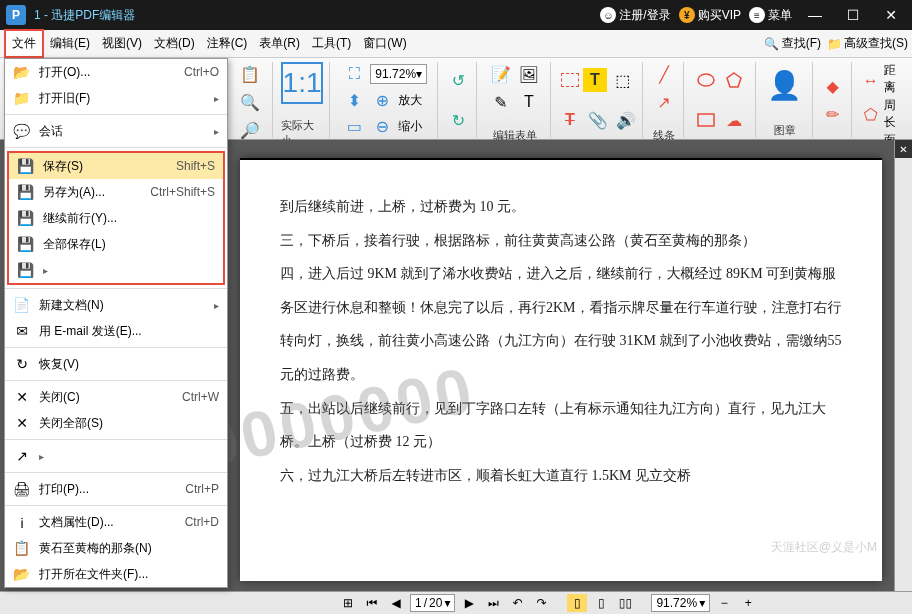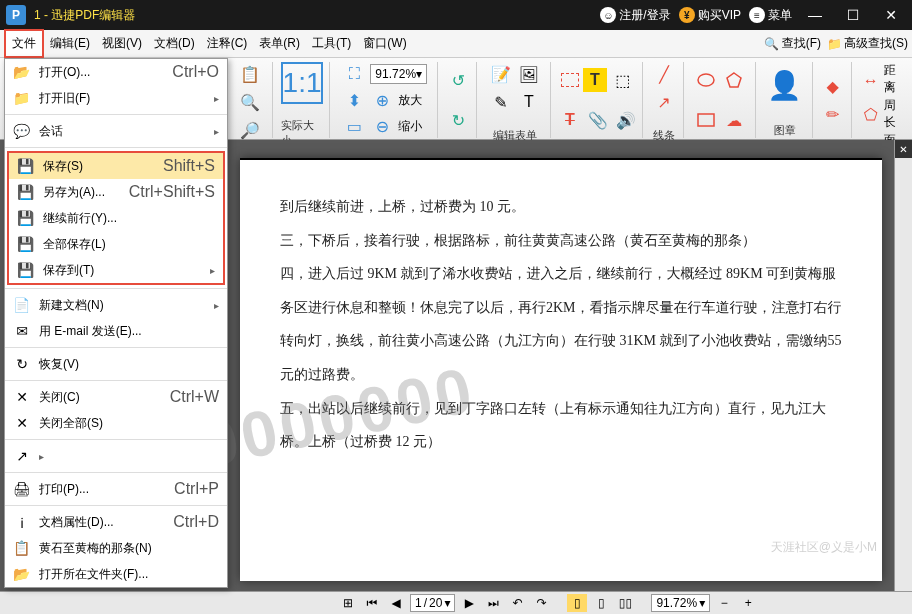--- a/index.html
+++ b/index.html
@@ -1,19 +1,19 @@
 <!DOCTYPE html>
 <html><head>
 <meta charset="utf-8">
 <style>
 *{box-sizing:border-box;margin:0;padding:0;font-family:"Microsoft YaHei",sans-serif;font-size:12px}
 body{width:912px;height:614px;overflow:hidden;background:#fff}
 .titlebar{height:30px;background:#1a1a1a;color:#fff;display:flex;align-items:center;padding:0 6px}
 .titlebar .logo{width:20px;height:20px;background:#3a8ed8;border-radius:3px;display:flex;align-items:center;justify-content:center;color:#fff;font-weight:bold;margin-right:8px}
-.titlebar .title{flex:1;color:#fde047}
+.titlebar .title{flex:1;color:#7dd3fc}
 .titlebar .right{display:flex;align-items:center;gap:8px}
 .titlebar .right span{display:flex;align-items:center;gap:3px;cursor:pointer}
 .titlebar .yen{width:16px;height:16px;border-radius:50%;background:#f5a623;color:#1a1a1a;display:flex;align-items:center;justify-content:center;font-weight:bold;font-size:10px}
 .titlebar .circle{width:16px;height:16px;border-radius:50%;background:#fff;color:#1a1a1a;display:flex;align-items:center;justify-content:center;font-weight:bold;font-size:10px}
 .winbtn{width:30px;height:30px;display:flex;align-items:center;justify-content:center;font-size:14px;cursor:pointer}
 .menubar{height:28px;background:#f5f5f5;border-bottom:1px solid #ccc;display:flex;align-items:center;padding:0 4px;position:relative}
 .menubar .mitem{padding:4px 6px;cursor:pointer}
 .menubar .mitem.active{border:2px solid #e74c3c;background:#fff}
 .menubar .findbox{margin-left:auto;display:flex;gap:6px;align-items:center}
 .findbox span{display:flex;align-items:center;gap:2px;cursor:pointer}
@@ -22,21 +22,21 @@
 .tgroup .icons{display:flex;gap:4px;flex-wrap:wrap;align-items:center;justify-content:center;flex:1}
 .tgroup .label{font-size:11px;color:#333;margin-top:14px}
 .ticon{width:24px;height:24px;display:flex;align-items:center;justify-content:center;cursor:pointer;font-size:16px}
 .ticon.big{width:42px;height:42px;font-size:28px}
 .zoombox{display:flex;align-items:center;border:1px solid #999;height:20px;padding:0 4px;background:#fff}
 .pagearea{position:relative;background:#595959;height:451px;display:flex}
 .dropdown{position:absolute;left:4px;top:58px;width:224px;background:#fff;border:1px solid #999;box-shadow:2px 2px 6px rgba(0,0,0,0.3);z-index:100}
 .dropdown .ditem{display:flex;align-items:center;height:26px;padding:0 8px;cursor:pointer;gap:8px}
 .dropdown .dicon{width:18px;height:18px;display:flex;align-items:center;justify-content:center;font-size:14px}
 .dropdown .dlabel{flex:1}
-.dropdown .dshort{color:#555;font-size:16px}
+.dropdown .dshort{color:#555;font-size:12px}
 .dropdown .dsub{color:#666;font-size:10px}
 .dropdown .dsep{height:1px;background:#ddd;margin:3px 0}
 .savegroup{border:2px solid #e74c3c;margin:2px}
 .savegroup .ditem.highlight{background:#fde9a8}
 .docscroll{flex:1;margin-left:0;background:#595959;position:relative;overflow:hidden}
 .docpage{position:absolute;left:240px;right:30px;top:18px;bottom:10px;background:#fff;box-shadow:0 0 10px rgba(0,0,0,0.5);padding:30px 40px;border-top:2px solid #000}
 .docpage p{font-size:14px;line-height:2.4;color:#222;font-family:serif}
 .watermark{position:absolute;left:200px;top:240px;font-size:64px;color:rgba(120,120,120,0.3);font-weight:bold;transform:rotate(-12deg);pointer-events:none;letter-spacing:4px}
 .corner-wm{position:absolute;right:35px;bottom:35px;font-size:12px;color:rgba(120,120,120,0.35)}
 .rside{position:absolute;right:0;top:0;width:18px;height:100%;background:#e8e8e8;border-left:1px solid #999}
@@ -233,21 +233,20 @@
     <div class="ditem">
         <span class="dicon">💾</span>
         <span class="dlabel">继续前行(Y)...</span>
       </div>
     <div class="ditem">
         <span class="dicon">💾</span>
         <span class="dlabel">全部保存(L)</span>
       </div>
     <div class="ditem">
         <span class="dicon">💾</span>
-        <span class="dlabel">保存到(T)</span>
         <span class="dsub">▸</span>
       </div>
   </div>
   <div class="dsep"></div>
   <div class="ditem">
       <span class="dicon">📄</span>
       <span class="dlabel">新建文档(N)</span>
       <span class="dsub">▸</span>
     </div>
   <div class="ditem">
@@ -296,20 +295,21 @@
     </div>
 </div>
 
 <div class="pagearea">
   <div class="docscroll">
     <div class="docpage">
       <p>到后继续前进，上桥，过桥费为 10 元。</p>
       <p>三，下桥后，接着行驶，根据路标，前往黄黄高速公路（黄石至黄梅的那条）</p>
       <p>四，进入后过 9KM 就到了浠水收费站，进入之后，继续前行，大概经过 89KM 可到黄梅服务区进行休息和整顿！休息完了以后，再行2KM，看指示牌尽量在行车道行驶，注意打右行转向灯，换线，前往黄小高速公路（九江方向）在行驶 31KM 就到了小池收费站，需缴纳55 元的过路费。</p>
       <p>五，出站以后继续前行，见到丁字路口左转（上有标示通知往九江方向）直行，见九江大桥。上桥（过桥费 12 元）</p>
+      <p>六，过九江大桥后左转进市区，顺着长虹大道直行 1.5KM 见立交桥</p>
     </div>
     <div class="watermark">0000000</div>
     <div class="corner-wm">天涯社区@义是小M</div>
   </div>
   <div class="rside">
     <div class="rclose">✕</div>
   </div>
 </div>
 
 <div class="statusbar">

